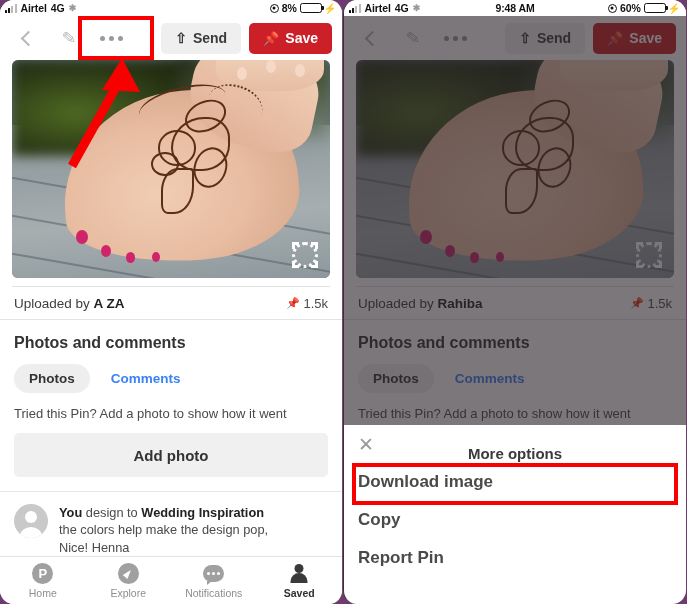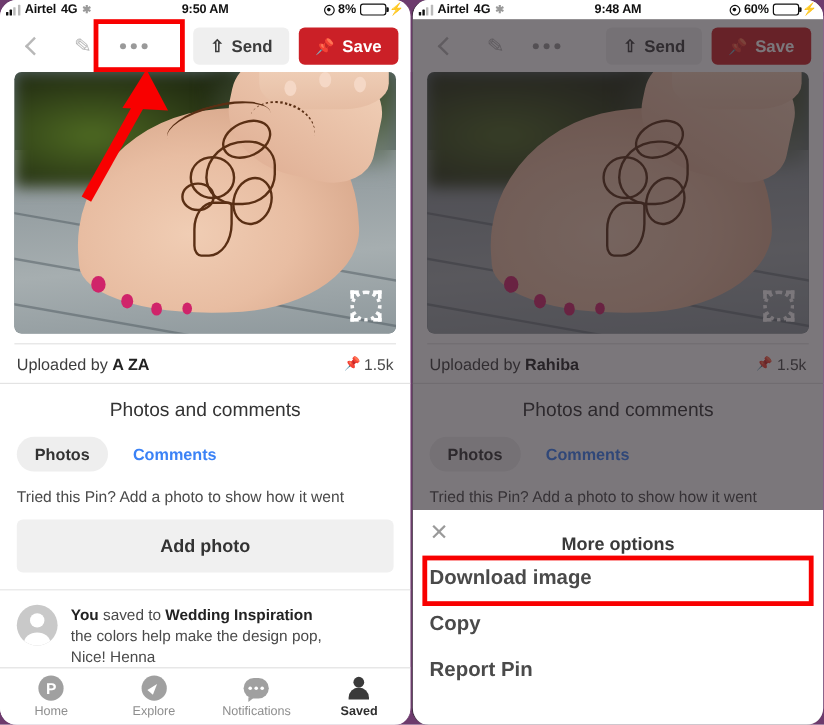--- a/index.html
+++ b/index.html
@@ -179,21 +179,21 @@
     display:flex; align-items:center;
     height: 32px; padding: 0 14px;
     font-size: 13.5px; color:#3d3d3d;
   }
   .uploaded b { font-weight: bold; color:#222; }
   .pin-count { margin-left:auto; display:flex; align-items:center; gap:3px; font-size:13px; color:#4a4a4a; }
   .hr-full { height:1px; background:#e3e3e3; width:100%; }
 
   
   .section { padding: 14px 14px 0 14px; }
-  .sec-title { font-size: 16px; font-weight: normal; color: #333; text-align: center; }
+  .sec-title { font-size: 16px; font-weight: bold; color: #333; }
   .tabs { display:flex; gap: 6px; margin-top: 12px; }
   .tab {
     font-size: 13.5px; font-weight: bold; padding: 7px 15px; border-radius: 16px;
   }
   .tab.active { background:#eeeeee; color:#333; }
   .tab.inactive { color:#3b82f6; }
   .hint { margin-top: 13px; font-size: 13px; color:#4a4a4a; }
   .add-photo {
     margin: 12px 14px 0 14px;
     height: 44px; background:#f0f0f0; border-radius: 5px;
@@ -310,21 +310,20 @@
         <span class="signal">
             <i></i>
             <i></i>
             <i></i>
             <i></i>
           </span>
         <span>Airtel</span>
         <span>4G</span>
         <span class="wifi-dot">✱</span>
       </div>
-      <div class="sb-center">9:50 AM</div>
       <div class="sb-right">
         <span class="loc-icon"></span>
         <span>8%</span>
         <span class="battery"><span class="fill" style="width:61%"></span></span>
         <span class="bolt">⚡</span>
       </div>
     </div>
 
     <div class="navbar">
       <div class="nav-icon-btn">
@@ -415,21 +414,21 @@
       <div class="hint">Tried this Pin? Add a photo to show how it went</div>
     </div>
 
     <div class="add-photo">Add photo</div>
     <div class="cm-divider"></div>
 
     <div class="comment">
       <div class="avatar"></div>
       <div class="cm-text">
         <div>
-          <b>You</b><span> saved to </span><b>Wedding Inspiration</b>
+          <b>You</b><span> design to </span><b>Wedding Inspiration</b>
         </div>
         <div>the colors help make the design pop,</div>
         <div>Nice! Henna</div>
       </div>
     </div>
 
     <div class="watermark">More like this</div>
 
     <div class="bottomnav">
       <div class="bn-item">

